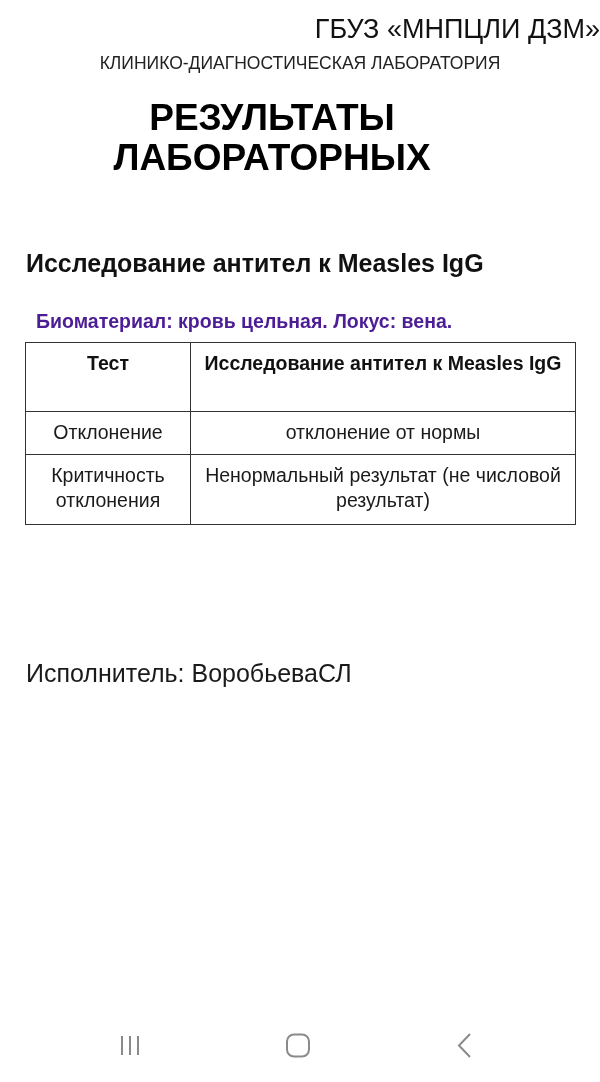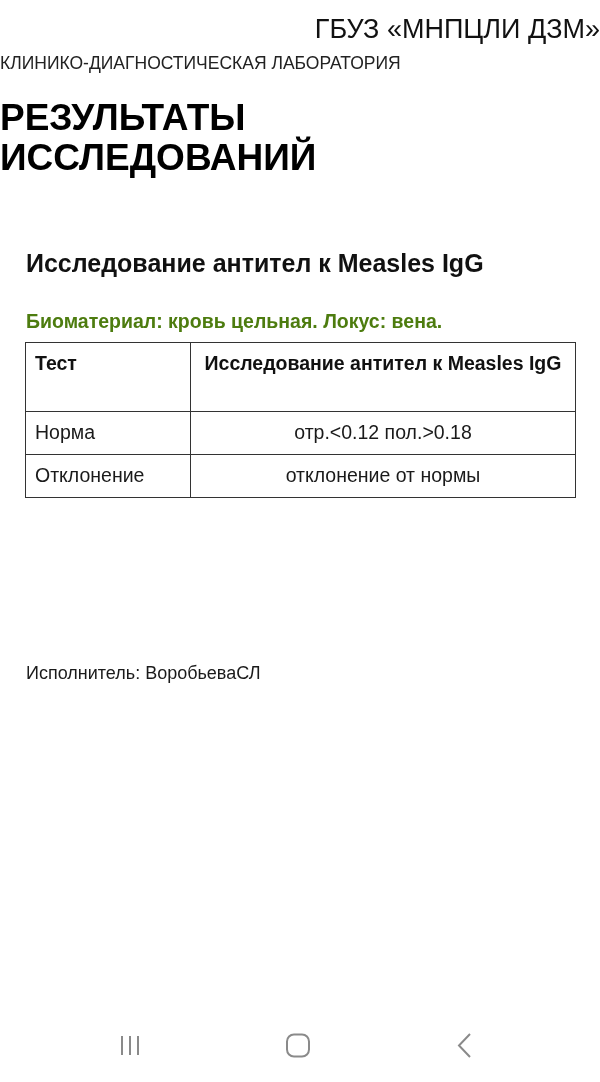--- a/index.html
+++ b/index.html
@@ -1,73 +1,73 @@
 <!DOCTYPE html>
 <html><head>
 <meta charset="utf-8">
 <style>
   * { box-sizing: border-box; margin: 0; padding: 0; }
   html, body { width: 600px; height: 1082px; background: #ffffff; overflow: hidden; }
   body { font-family: "Liberation Sans", "DejaVu Sans", sans-serif; color: #111; position: relative; }
 
   .org-title { position: absolute; top: 14px; left: 0; width: 600px; text-align: right; font-size: 27px; line-height: 30px; color: #111; }
-  .org-subtitle { position: absolute; top: 52px; left: 0; width: 600px; font-size: 17.5px; line-height: 22px; color: #222; }
-  .doc-title { position: absolute; top: 98px; left: 0; width: 544px; text-align: left; font-size: 37px; line-height: 40px; font-weight: bold; color: #000; }
+  .org-subtitle { position: absolute; top: 52px; left: 0; width: 600px; text-align: center; font-size: 17.5px; line-height: 22px; color: #222; }
+  .doc-title { position: absolute; top: 98px; left: 0; width: 544px; text-align: center; font-size: 37px; line-height: 40px; font-weight: bold; color: #000; }
   .doc-title div { display: block; }
 
   .test-name { position: absolute; top: 248px; left: 26px; font-size: 25px; line-height: 30px; font-weight: bold; color: #111; }
-  .biomaterial { position: absolute; top: 308px; left: 26px; font-size: 19.5px; line-height: 26px; font-weight: bold; color: #4d7c0f; }
+  .biomaterial { position: absolute; top: 308px; left: 36px; font-size: 19.5px; line-height: 26px; font-weight: bold; color: #4c1d95; }
 
   table.results { position: absolute; top: 342px; left: 25px; width: 551px; border-collapse: collapse; font-size: 19.5px; line-height: 25px; color: #1a1a1a; }
   table.results td { border: 1.5px solid #333; vertical-align: top; }
-  table.results td.label { width: 165px; padding: 8px 9px; text-align: left; }
+  table.results td.label { width: 165px; padding: 8px 9px; text-align: center; }
   table.results td.value { padding: 8px 10px; text-align: center; }
   table.results tr.head td { font-weight: bold; color: #111; }
   tr.r-head td { height: 69px; }
   tr.r-result td { height: 43px; }
   tr.r-norm td { height: 43px; }
   tr.r-dev td { height: 43px; }
   tr.r-crit td { height: 70px; }
   tr.r-unit td { height: 42px; }
 
-  .performer { position: absolute; top: 660px; left: 26px; font-size: 18px; line-height: 26px; color: #1a1a1a; }
+  .performer { position: absolute; top: 660px; left: 26px; font-size: 25px; line-height: 26px; color: #1a1a1a; }
 
   .navbar { position: absolute; top: 1016px; left: 0; width: 600px; height: 60px; }
   .nav-btn { position: absolute; top: 0; width: 60px; height: 60px; display: flex; align-items: center; justify-content: center; cursor: pointer; }
   .nav-recent { left: 100px; }
   .nav-home { left: 268px; }
   .nav-back { left: 436px; }
 </style>
 </head>
 <body>
 
 <div class="org-title">ГБУЗ «МНПЦЛИ ДЗМ»</div>
 <div class="org-subtitle">КЛИНИКО-ДИАГНОСТИЧЕСКАЯ ЛАБОРАТОРИЯ</div>
 
 <div class="doc-title">
   <div>РЕЗУЛЬТАТЫ</div>
-  <div>ИССЛЕДОВАНИЙ</div>
+  <div>ЛАБОРАТОРНЫХ</div>
 </div>
 
 <div class="test-name">Исследование антител к Measles IgG</div>
 <div class="biomaterial">Биоматериал: кровь цельная. Локус: вена.</div>
 
 <table class="results">
   <tbody>
       <tr class="head r-head">
     <td class="label">Тест</td>
     <td class="value">Исследование антител к Measles IgG</td>
   </tr>
-  <tr class="r-norm">
-    <td class="label">Норма</td>
-    <td class="value">отр.&lt;0.12 пол.&gt;0.18</td>
-  </tr>
   <tr class="r-dev">
     <td class="label">Отклонение</td>
     <td class="value">отклонение от нормы</td>
+  </tr>
+  <tr class="r-crit">
+    <td class="label">Критичность отклонения</td>
+    <td class="value">Ненормальный результат (не числовой результат)</td>
   </tr>
 </tbody>
   </table>
 
 <div class="performer">Исполнитель: ВоробьеваСЛ</div>
 
 <div class="navbar">
   <div class="nav-btn nav-recent">
     <svg width="30" height="30" viewBox="0 0 30 30">
       <line x1="7" y1="5" x2="7" y2="24" stroke="#8a8a8a" stroke-width="2"></line>

